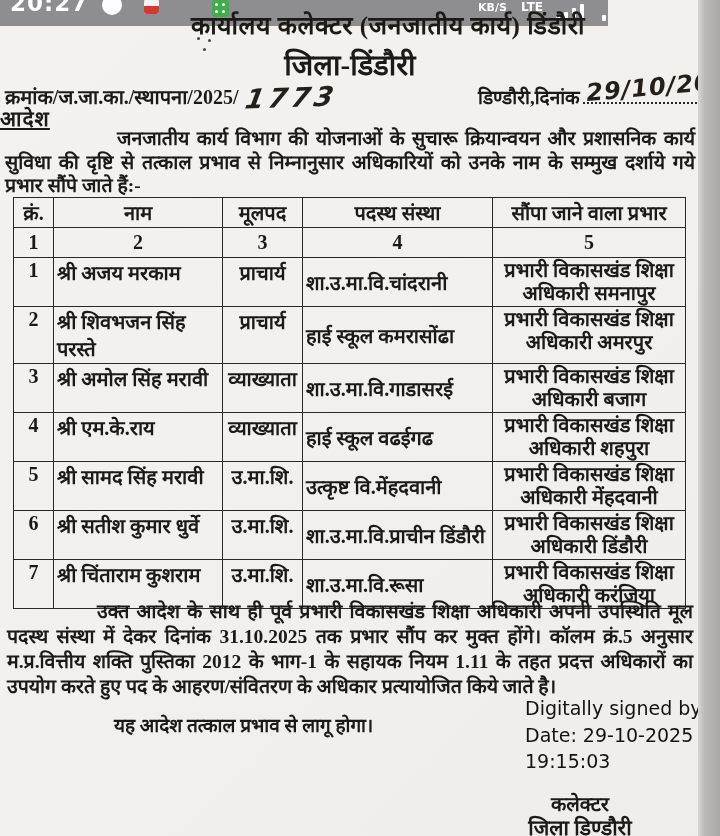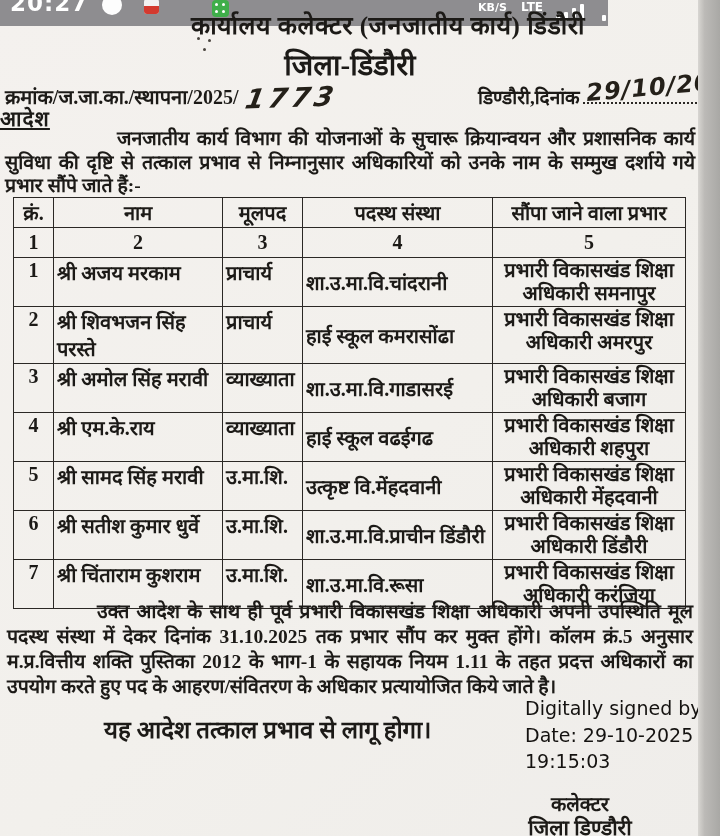--- a/index.html
+++ b/index.html
@@ -61,26 +61,26 @@
         font-weight:600;text-align:justify;text-indent:112px;}
   
   table.order{position:absolute;left:13px;top:197px;width:672px;border-collapse:collapse;
         table-layout:fixed;font-size:20px;font-weight:600;}
   table.order td{border:1.4px solid #2b2825;padding:1px 3px;overflow:hidden;}
   tr.hdr td{height:27px;text-align:center;vertical-align:middle;}
   tr.nums td{height:27px;text-align:center;vertical-align:middle;}
   tr.data td{height:44px;}
   td.c-sno{text-align:center;vertical-align:top;}
   td.c-name{text-align:left;vertical-align:top;padding-left:4px;}
-  td.c-post{text-align:left;vertical-align:top;}
+  td.c-post{text-align:center;vertical-align:top;}
   td.c-inst{text-align:left;vertical-align:middle;padding-left:9px;}
   td.c-charge{text-align:center;vertical-align:top;padding:2px 8px;line-height:23px;}
   .closing-para{position:absolute;left:7px;top:599px;width:686px;font-size:19.5px;line-height:25px;
         font-weight:600;text-align:justify;text-indent:90px;}
-  .effect-line{position:absolute;left:104px;top:712px;font-size:24px;font-weight:600;}
+  .effect-line{position:absolute;left:114px;top:712px;font-size:19px;font-weight:600;}
   .sign-block{position:absolute;left:525px;top:695px;width:195px;font-family:"DejaVu Sans",sans-serif;
         font-size:19px;line-height:26.5px;color:#141210;font-weight:500;}
   .designation{position:absolute;left:505px;top:790px;width:150px;text-align:center;font-size:20px;font-weight:600;}
   .designation2{position:absolute;left:492px;top:813px;width:176px;text-align:center;font-size:21px;font-weight:600;}
 </style>
 </head>
 <body>
 
 <div class="page">
 

